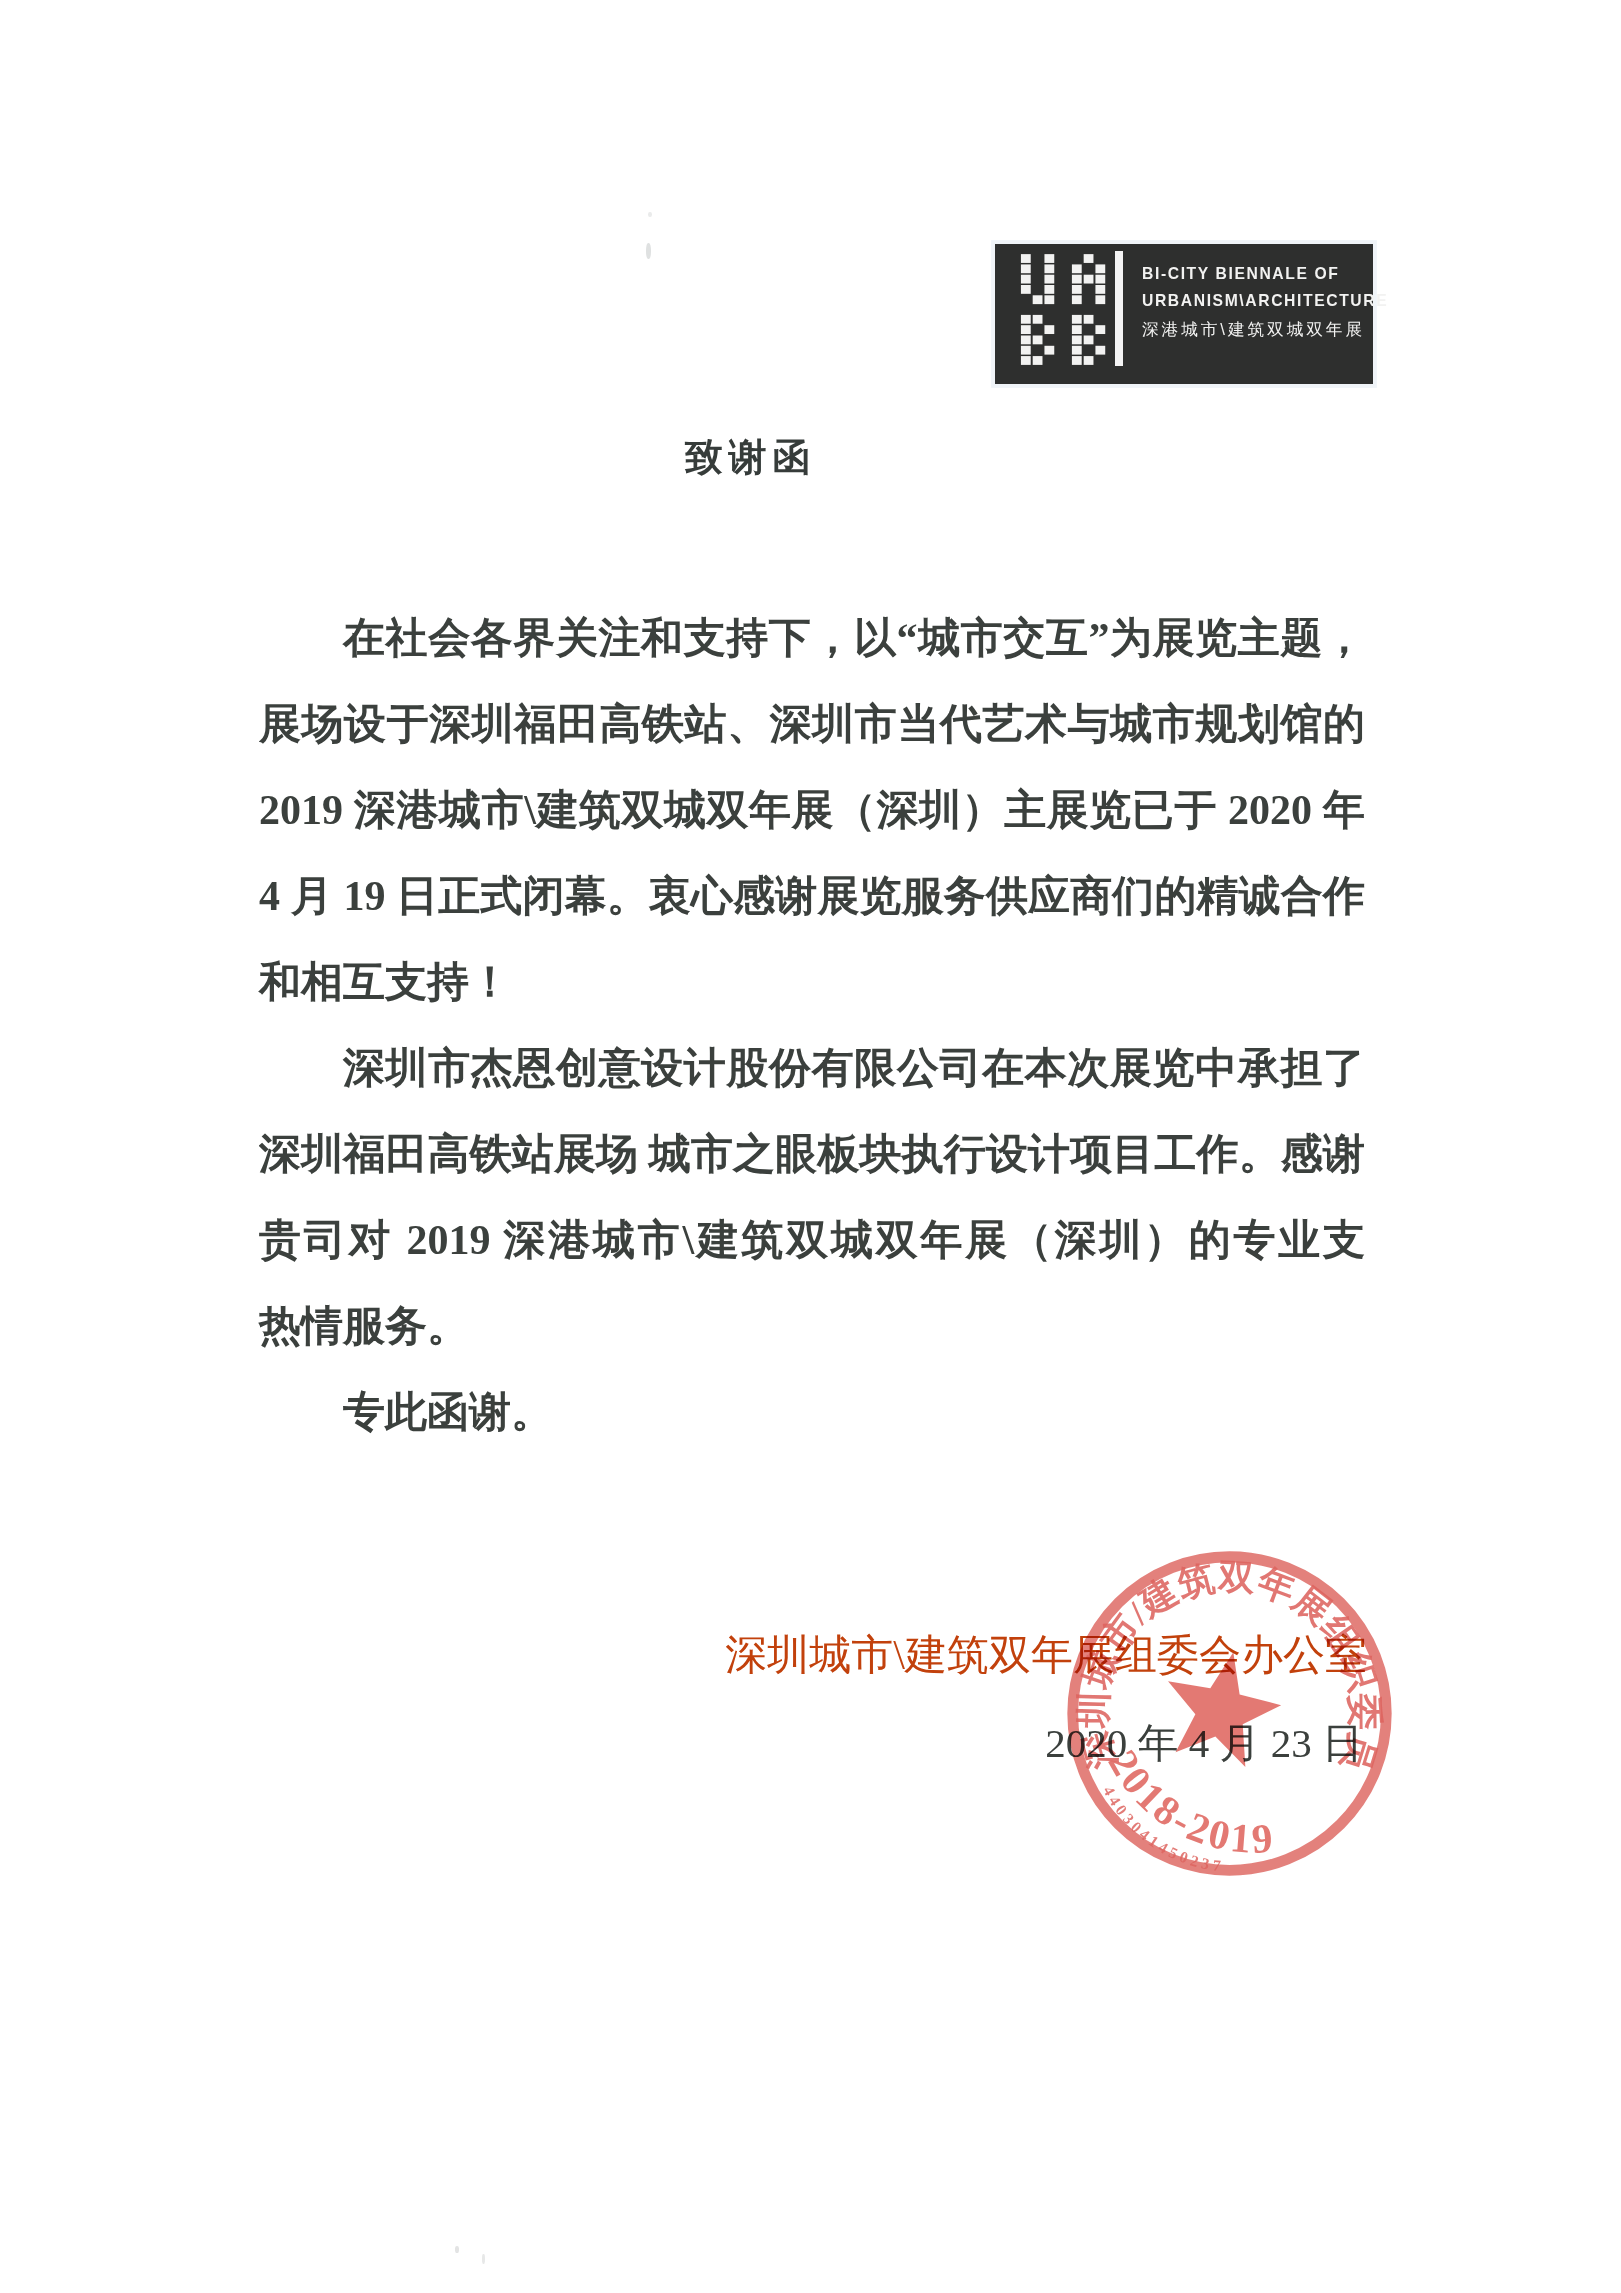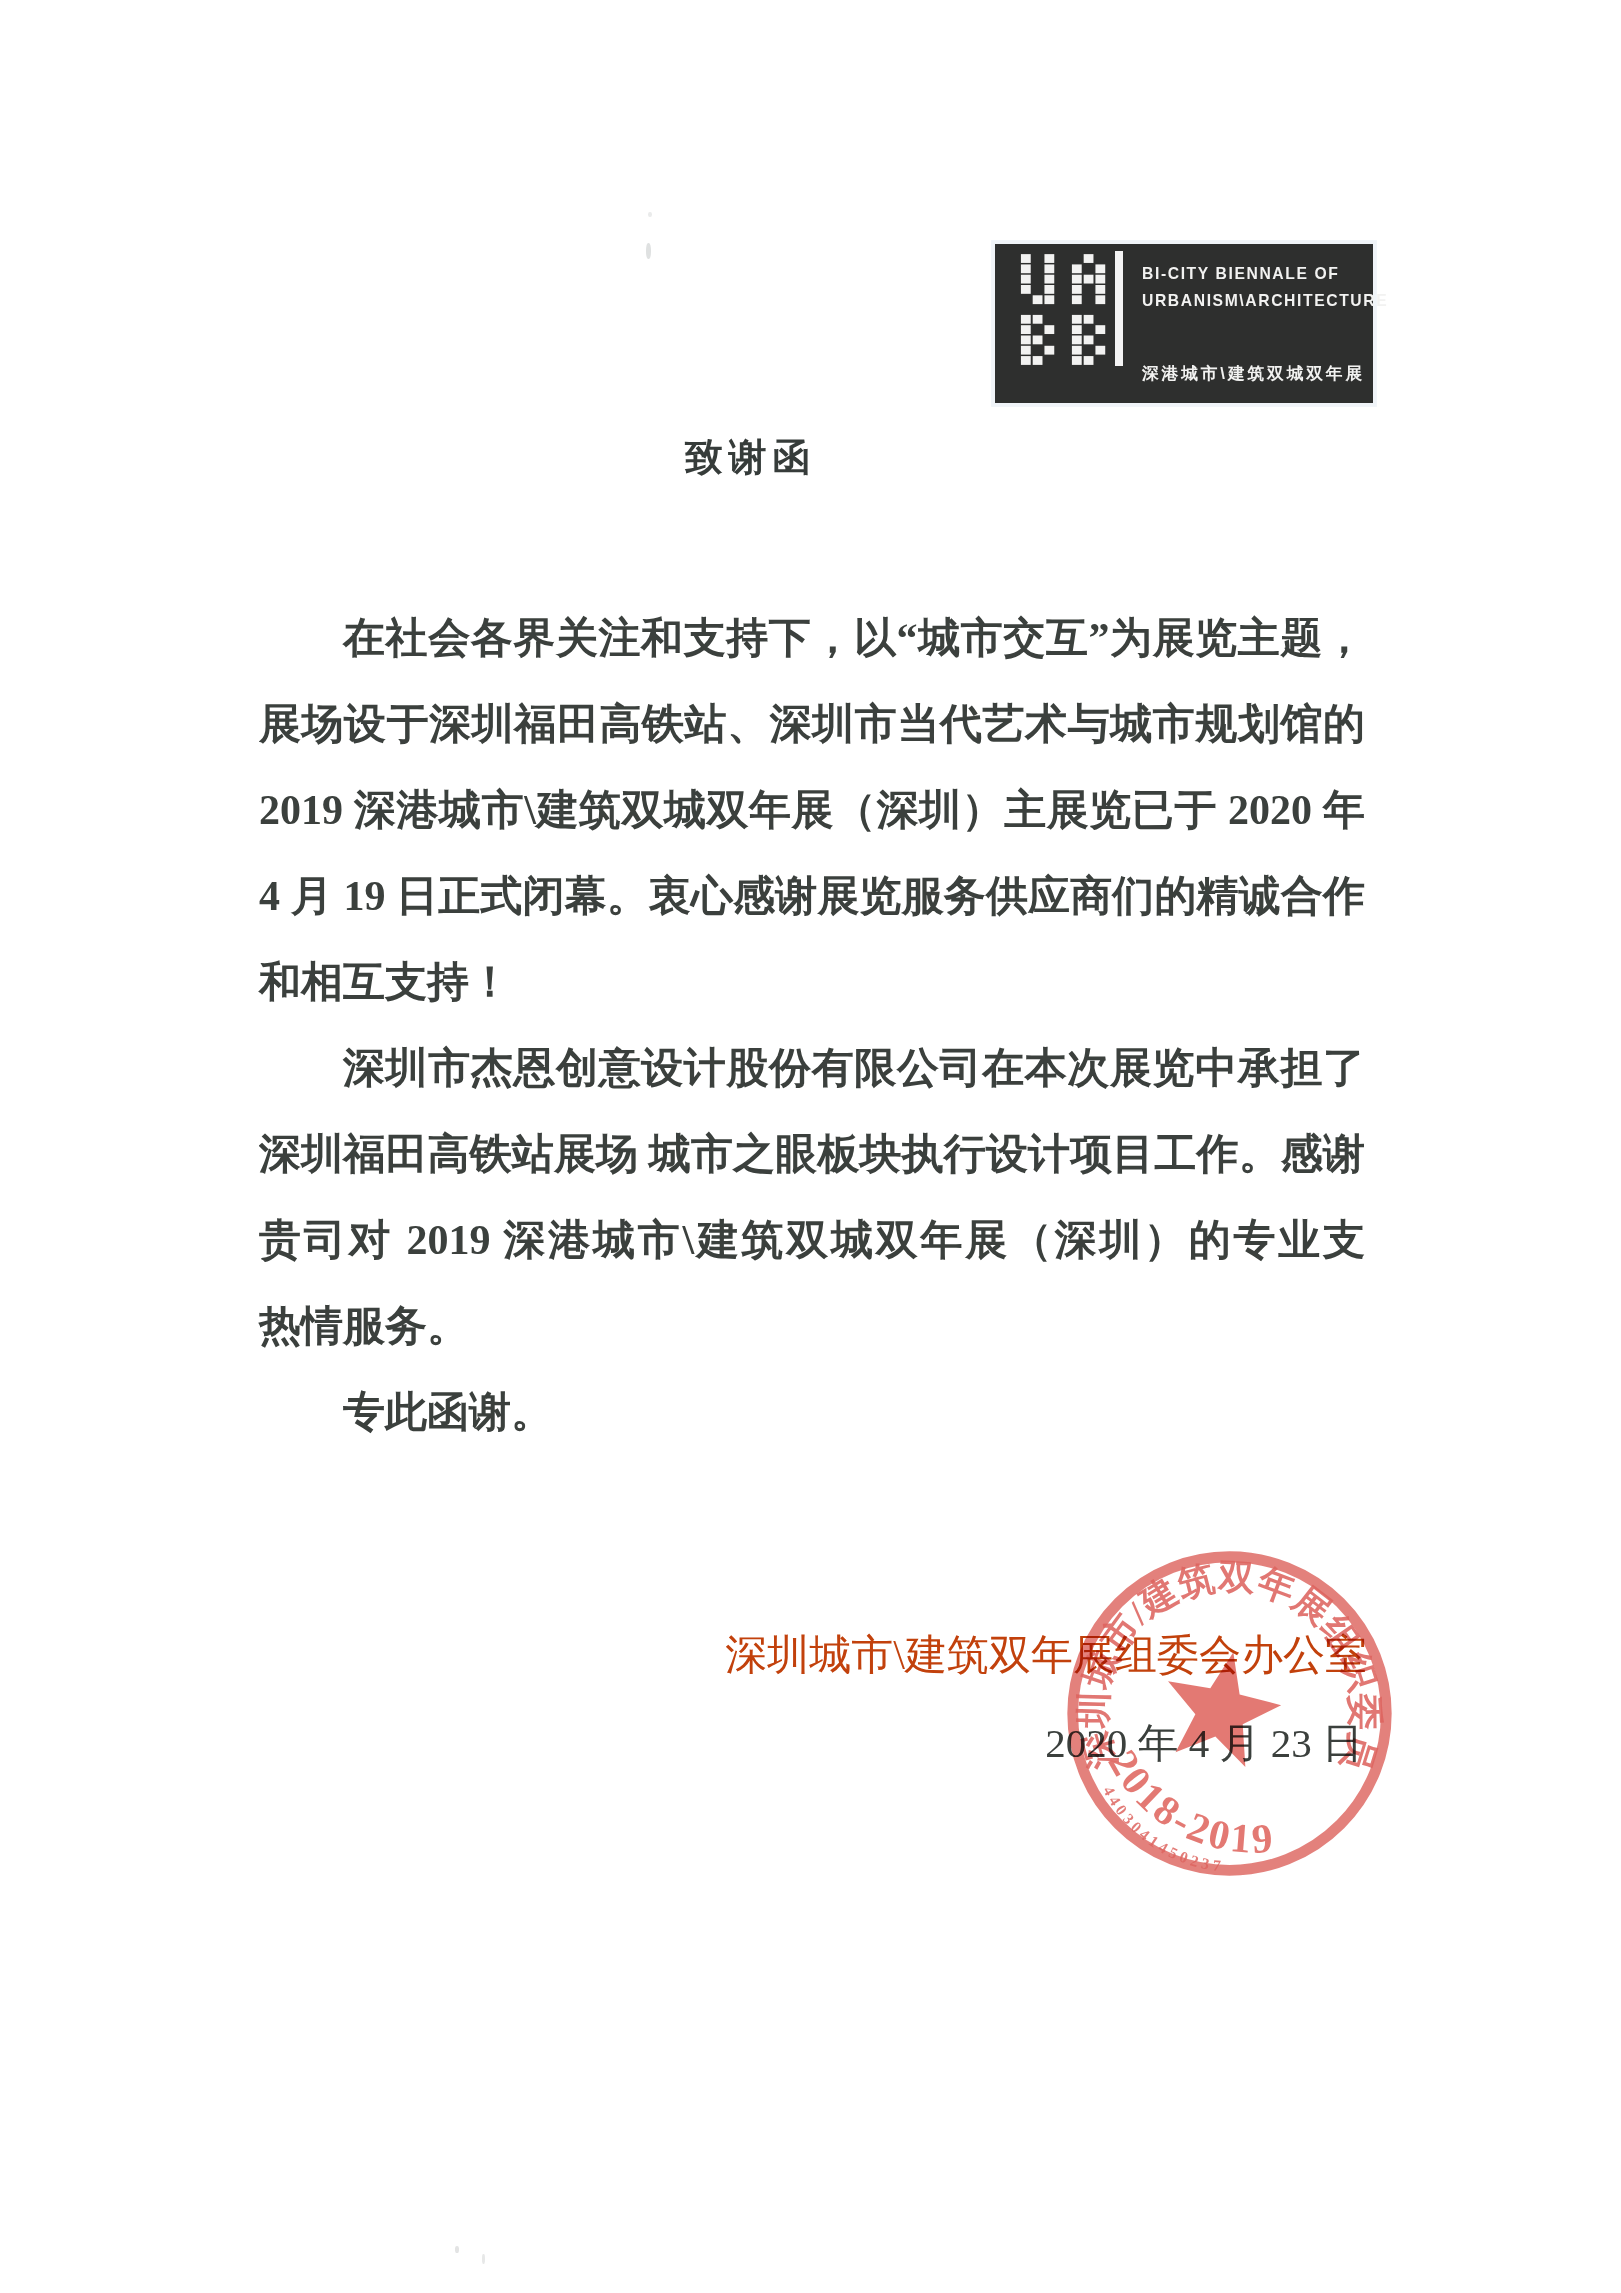--- a/index.html
+++ b/index.html
@@ -12,21 +12,21 @@
     background: #ffffff;
     overflow: hidden;
     font-family: "Liberation Serif", "DejaVu Serif", serif;
     color: #3b403d;
   }
 
   
   .logo {
     position: absolute;
     left: 995px; top: 244px;
-    width: 378px; height: 159px;
+    width: 378px; height: 140px;
     background: #2e2f2e;
     box-shadow: 0 0 0 3.9px rgba(173,196,214,0.18);
   }
   .logo-letters {
     position: absolute;
     left: 21.6px; top: 5.9px;
   }
   .logo-divider {
     position: absolute;
     left: 120px; top: 6.9px;
@@ -41,25 +41,24 @@
   }
   .logo-text .en {
     font-size: 15.7px;
     font-weight: bold;
     letter-spacing: 1.6px;
     line-height: 27.4px;
     white-space: nowrap;
   }
   .logo-text .cn {
     font-size: 16.7px;
-    font-weight: bold;
+    font-weight: normal;
     letter-spacing: 2.9px;
     line-height: 29px;
     white-space: nowrap;
-    margin-top: 44px;
   }
 
   
   .title {
     position: absolute;
     left: 0; top: 432px;
     width: 1501px;
     text-align: center;
     font-size: 38px;
     font-weight: bold;

